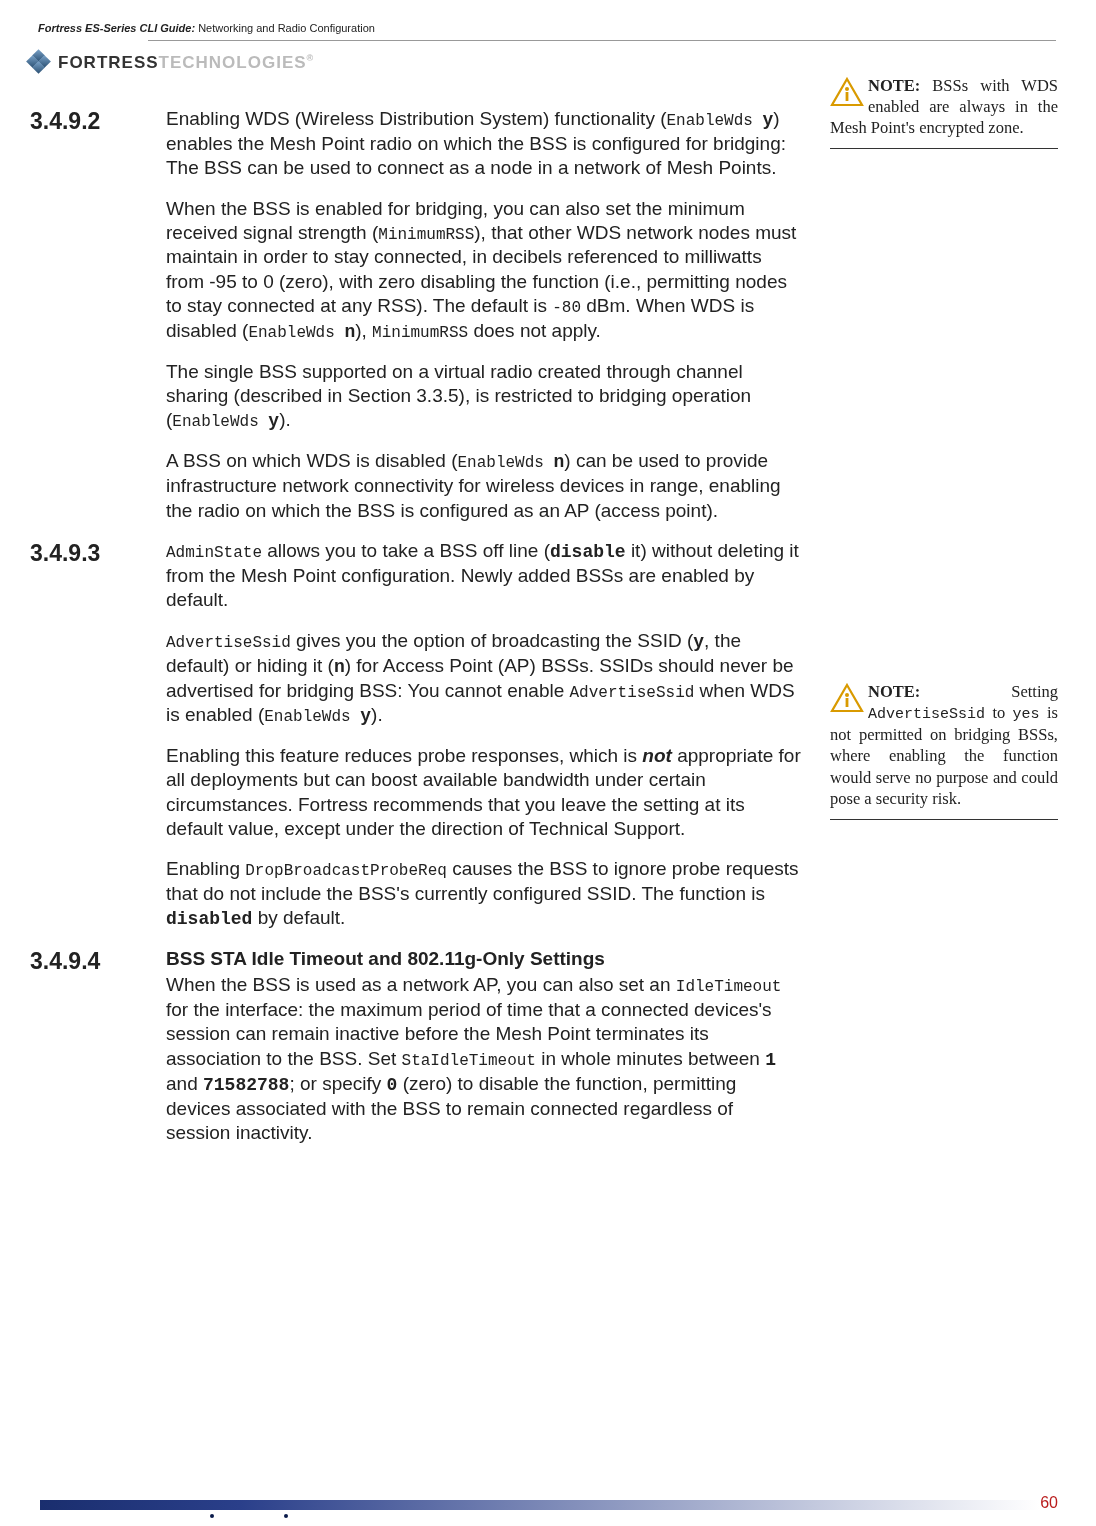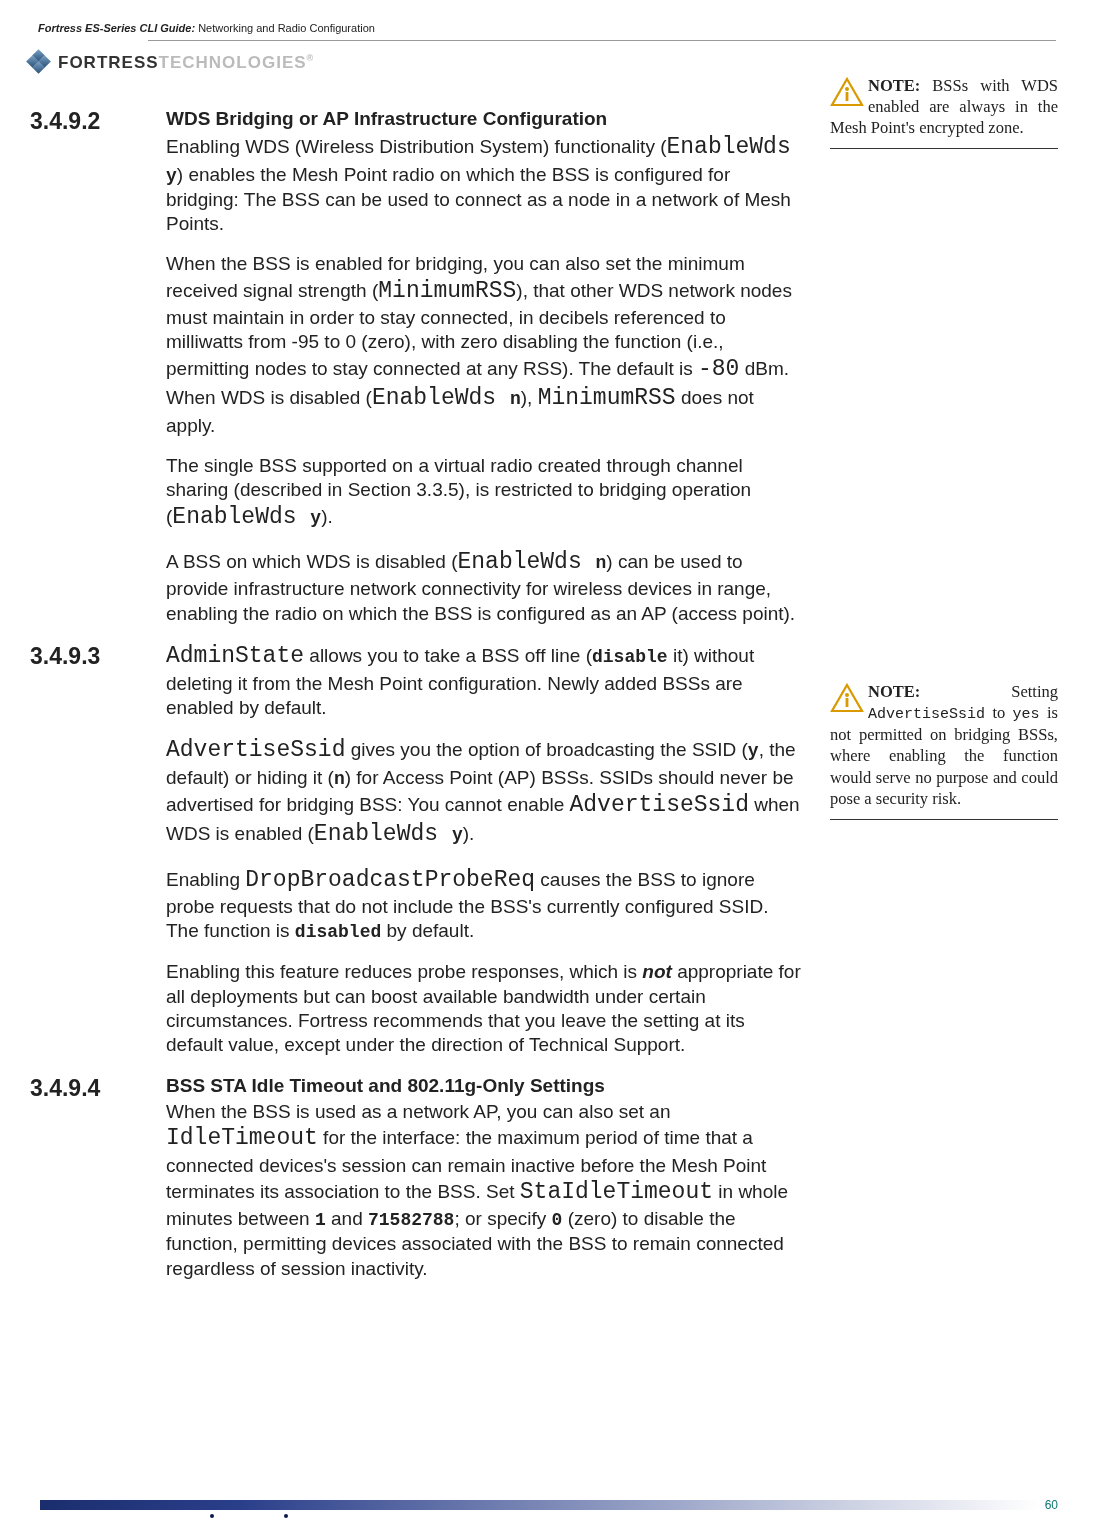--- a/index.html
+++ b/index.html
@@ -90,21 +90,21 @@
   }
   .main-col {
     width: 636px;
     flex: 0 0 636px;
     font-size: 19px;
     line-height: 1.28;
     color: #222;
   }
   .heading { font-weight: 700; font-size: 19px; margin-bottom: 2px; }
   .para { margin-bottom: 16px; text-align: left; }
-  .mono { font-family: 'Courier New', monospace; font-size: 23px; }
+  .mono { font-family: 'Courier New', monospace; font-size: 16px; }
   .monob { font-family: 'Courier New', monospace; font-weight: 700; font-size: 18px; }
 
   .side-col {
     position: absolute;
     right: 38px;
     width: 228px;
     font-family: 'Book Antiqua', Palatino, Georgia, serif;
     font-size: 16.5px;
     line-height: 1.28;
     text-align: justify;
@@ -141,22 +141,22 @@
     gap: 70px;
   }
   .footer-dots span {
     width: 4px; height: 4px; border-radius: 50%;
     background: #0a1a4a;
   }
   .page-num {
     position: absolute;
     right: 38px;
     bottom: 14px;
-    font-size: 12px;
-    color: #0f766e;
+    font-size: 16px;
+    color: #b91c1c;
   }
 </style>
 </head>
 <body>
 
 <div class="header">
   <div class="hr-title">
     <span>Fortress ES-Series CLI Guide:</span><span class="plain"> Networking and Radio Configuration</span>
   </div>
 </div>
@@ -197,35 +197,34 @@
     </span>
     <span class="nb">NOTE:</span>
     <span style="float:right">Setting</span><br>
     <span class="mono" style="font-family:'Courier New',monospace;font-size:15px">AdvertiseSsid</span><span> to </span><span class="mono" style="font-family:'Courier New',monospace;font-size:15px">yes</span><span> is not permitted on bridging BSSs, where enabling the function would serve no purpose and could pose a security risk.</span>
     <hr class="side-hr">
   </div>
 
   <div class="row">
     <div class="secnum">3.4.9.2</div>
     <div class="main-col">
-      <div class="heading">WDS Bridging or AP Infrastructure Configuration</div>
       <div class="para"><span>Enabling WDS (Wireless Distribution System) functionality (</span><span class="mono">EnableWds </span><span class="monob">y</span><span>) enables the Mesh Point radio on which the BSS is configured for bridging: The BSS can be used to connect as a node in a network of Mesh Points.</span></div>
       <div class="para"><span> When the BSS is enabled for bridging, you can also set the minimum received signal strength (</span><span class="mono">MinimumRSS</span><span>), that other WDS network nodes must maintain in order to stay connected, in decibels referenced to milliwatts from -95 to 0 (zero), with zero disabling the function (i.e., permitting nodes to stay connected at any RSS). The default is </span><span class="mono">-80</span><span> dBm. When WDS is disabled (</span><span class="mono">EnableWds </span><span class="monob">n</span><span>), </span><span class="mono">MinimumRSS</span><span> does not apply.</span></div>
       <div class="para"><span>The single BSS supported on a virtual radio created through channel sharing (described in Section 3.3.5), is restricted to bridging operation (</span><span class="mono">EnableWds </span><span class="monob">y</span><span>).</span></div>
       <div class="para"><span>A BSS on which WDS is disabled (</span><span class="mono">EnableWds </span><span class="monob">n</span><span>) can be used to provide infrastructure network connectivity for wireless devices in range, enabling the radio on which the BSS is configured as an AP (access point).</span></div>
     </div>
   </div>
 
   <div class="row">
     <div class="secnum">3.4.9.3</div>
     <div class="main-col">
       <div class="para"><span class="mono">AdminState</span><span> allows you to take a BSS off line (</span><span class="monob">disable</span><span> it) without deleting it from the Mesh Point configuration. Newly added BSSs are enabled by default.</span></div>
       <div class="para"><span class="mono">AdvertiseSsid</span><span> gives you the option of broadcasting the SSID (</span><span class="monob">y</span><span>, the default) or hiding it (</span><span class="monob">n</span><span>) for Access Point (AP) BSSs. SSIDs should never be advertised for bridging BSS: You cannot enable </span><span class="mono">AdvertiseSsid</span><span> when WDS is enabled (</span><span class="mono">EnableWds </span><span class="monob">y</span><span>).</span></div>
+      <div class="para"><span>Enabling this feature reduces probe responses, which is </span><span style="font-style:italic;font-weight:700">not</span><span> appropriate for all deployments but can boost available bandwidth under certain circumstances. Fortress recommends that you leave the setting at its default value, except under the direction of Technical Support.</span></div>
       <div class="para"><span>Enabling </span><span class="mono">DropBroadcastProbeReq</span><span> causes the BSS to ignore probe requests that do not include the BSS's currently configured SSID. The function is </span><span class="monob">disabled</span><span> by default.</span></div>
-      <div class="para"><span>Enabling this feature reduces probe responses, which is </span><span style="font-style:italic;font-weight:700">not</span><span> appropriate for all deployments but can boost available bandwidth under certain circumstances. Fortress recommends that you leave the setting at its default value, except under the direction of Technical Support.</span></div>
     </div>
   </div>
 
   <div class="row">
     <div class="secnum">3.4.9.4</div>
     <div class="main-col">
       <div class="heading">BSS STA Idle Timeout and 802.11g-Only Settings</div>
       <div class="para"><span>When the BSS is used as a network AP, you can also set an </span><span class="mono">IdleTimeout</span><span> for the interface: the maximum period of time that a connected devices's session can remain inactive before the Mesh Point terminates its association to the BSS. Set </span><span class="mono">StaIdleTimeout</span><span> in whole minutes between </span><span class="monob">1</span><span> and </span><span class="monob">71582788</span><span>; or specify </span><span class="monob">0</span><span> (zero) to disable the function, permitting devices associated with the BSS to remain connected regardless of session inactivity.</span></div>
     </div>
   </div>

